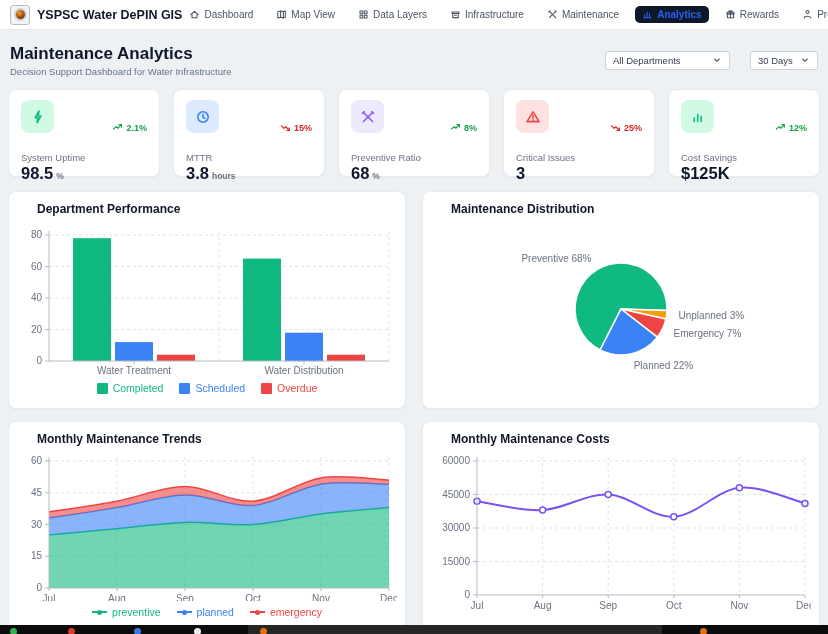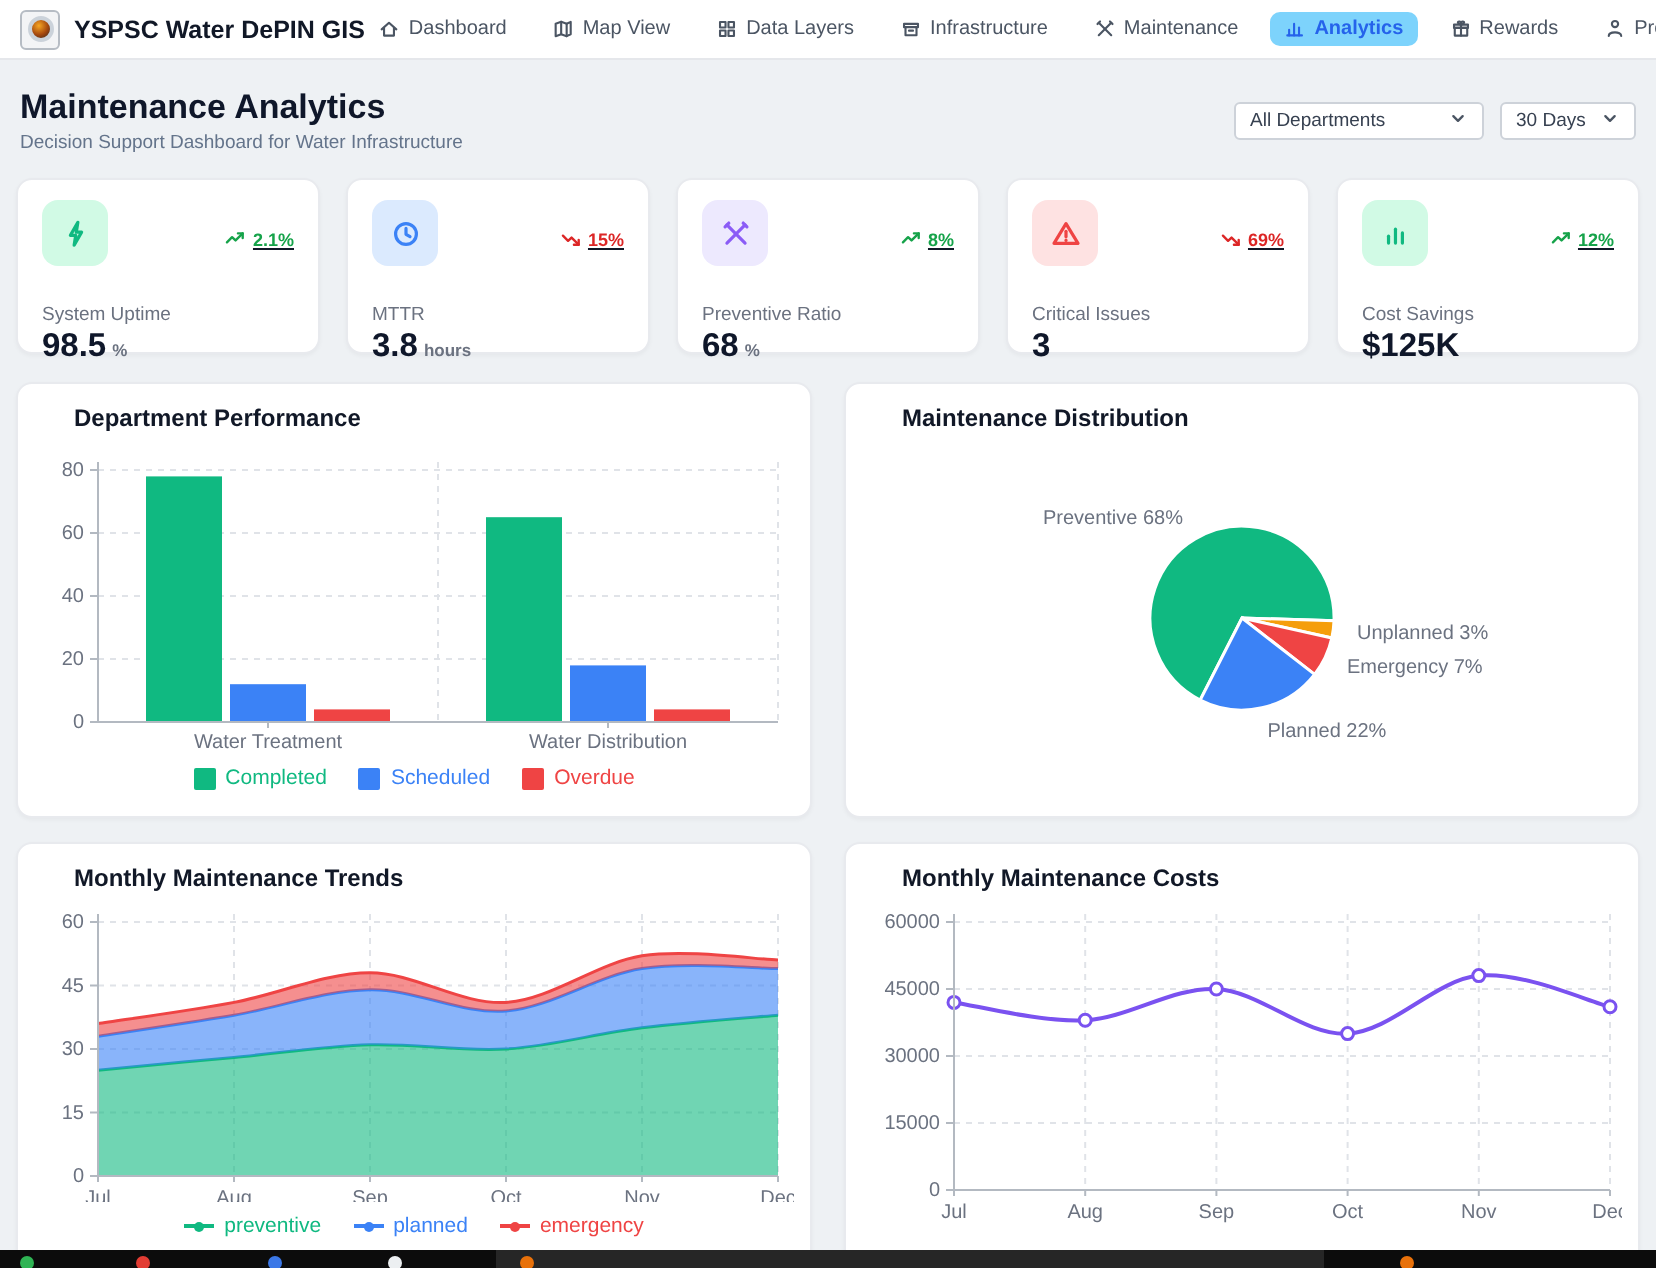--- a/index.html
+++ b/index.html
@@ -13,38 +13,38 @@
   .brand { display: flex; align-items: center; gap: 7px; }
   .logo { width: 20px; height: 20px; border: 1px solid #b6bcc4; border-radius: 3px;
           background: #f3f4f6; display: flex; align-items: center; justify-content: center; }
   .logo-ball { width: 13px; height: 13px; border-radius: 50%;
                border: 2px solid #cbd2da;
                background: radial-gradient(circle at 38% 32%, #f6a623, #a4470e 55%, #3c2a1e 95%); }
   .app-title { font-size: 12.5px; font-weight: bold; color: #111827; white-space: nowrap; }
   nav { flex: 1; display: flex; justify-content: center; align-items: center; gap: 9px; }
   .nav-item { display: flex; align-items: center; gap: 4px; font-size: 10px; color: #4b5563;
               padding: 3px 7px; border-radius: 5px; cursor: pointer; white-space: nowrap; }
-  .nav-item.active { background: #7dd3fc; color: #2563eb; font-weight: bold; }
+  .nav-item.active { background: #0f172a; color: #2563eb; font-weight: bold; }
 
   
   main { padding: 8px 8px 0; }
   .page-head { display: flex; align-items: center; justify-content: space-between; margin: 6px 2px 12px; }
   h1 { font-size: 17px; font-weight: bold; color: #0f172a; margin-bottom: 2px; }
   .subtitle { font-size: 9.5px; color: #64748b; }
-  .filters { display: flex; gap: 8px; }
+  .filters { display: flex; gap: 20px; }
   .select { display: inline-flex; align-items: center; justify-content: space-between; gap: 6px;
             height: 19px; padding: 0 7px; background: #fff; border: 1px solid #cdd2d9;
             border-radius: 3px; font-size: 9.5px; color: #374151; cursor: pointer; }
   .select.dep { width: 125px; } .select.range { width: 68px; }
 
   
   .kpi-row { display: grid; grid-template-columns: repeat(5, 1fr); gap: 13px; margin-bottom: 14px; }
   .kpi-card { background: #fff; border: 1px solid #e8eaee; border-radius: 8px; padding: 10px 12px;
               height: 88px; box-shadow: 0 1px 2px rgba(0,0,0,.04); }
-  .kpi-top { display: flex; justify-content: space-between; align-items: center; text-decoration: underline; }
+  .kpi-top { display: flex; justify-content: space-between; align-items: flex-end; }
   .kpi-icon { width: 33px; height: 33px; border-radius: 8px; display: flex; align-items: center;
               justify-content: center; }
   .kpi-trend { display: flex; align-items: center; gap: 3px; font-size: 9px; font-weight: bold; margin-top: 6px; }
   .kpi-label { margin-top: 19px; font-size: 9.5px; color: #6b7280; }
   .kpi-value { margin-top: 1px; font-size: 16.5px; font-weight: bold; color: #0f172a; }
   .kpi-unit { font-size: 8.5px; color: #6b7280; font-weight: bold; margin-left: 3px; }
 
   
   .charts-grid { display: grid; grid-template-columns: 1fr 1fr; gap: 12px 16px; }
   .chart-card { background: #fff; border: 1px solid #e8eaee; border-radius: 8px;
@@ -232,21 +232,21 @@
                 <path d="M6 2.1 L10.5 9.5 H1.5 Z"></path>
                 <path d="M6 5 V7"></path>
                 <path d="M6 8.3 L6 8.4"></path>
               </svg>
             </div>
       <div class="kpi-trend" style="color:#dc2626">
               <svg width="11" height="11" viewBox="0 0 12 12" fill="none" stroke="#dc2626" stroke-width="1.3" stroke-linecap="round" stroke-linejoin="round">
                 <path d="M1.6 4.2 L4.4 7 L6.3 5.2 L10.2 9.1"></path>
                 <path d="M7.6 9.1 H10.2 V6.5"></path>
               </svg>
-              <span>69%</span>
+              <span>25%</span>
             </div>
     </div>
     <div class="kpi-label">Critical Issues</div>
     <div class="kpi-value">3</div>
   </div>
         <div class="kpi-card">
     <div class="kpi-top">
       <div class="kpi-icon" style="background:#d1fae5;color:#10b981">
               <svg width="16" height="16" viewBox="0 0 12 12" fill="none" stroke="#10b981" stroke-width="1.2" stroke-linecap="round" stroke-linejoin="round">
                 <path d="M3.2 9.4 V6.8"></path>

